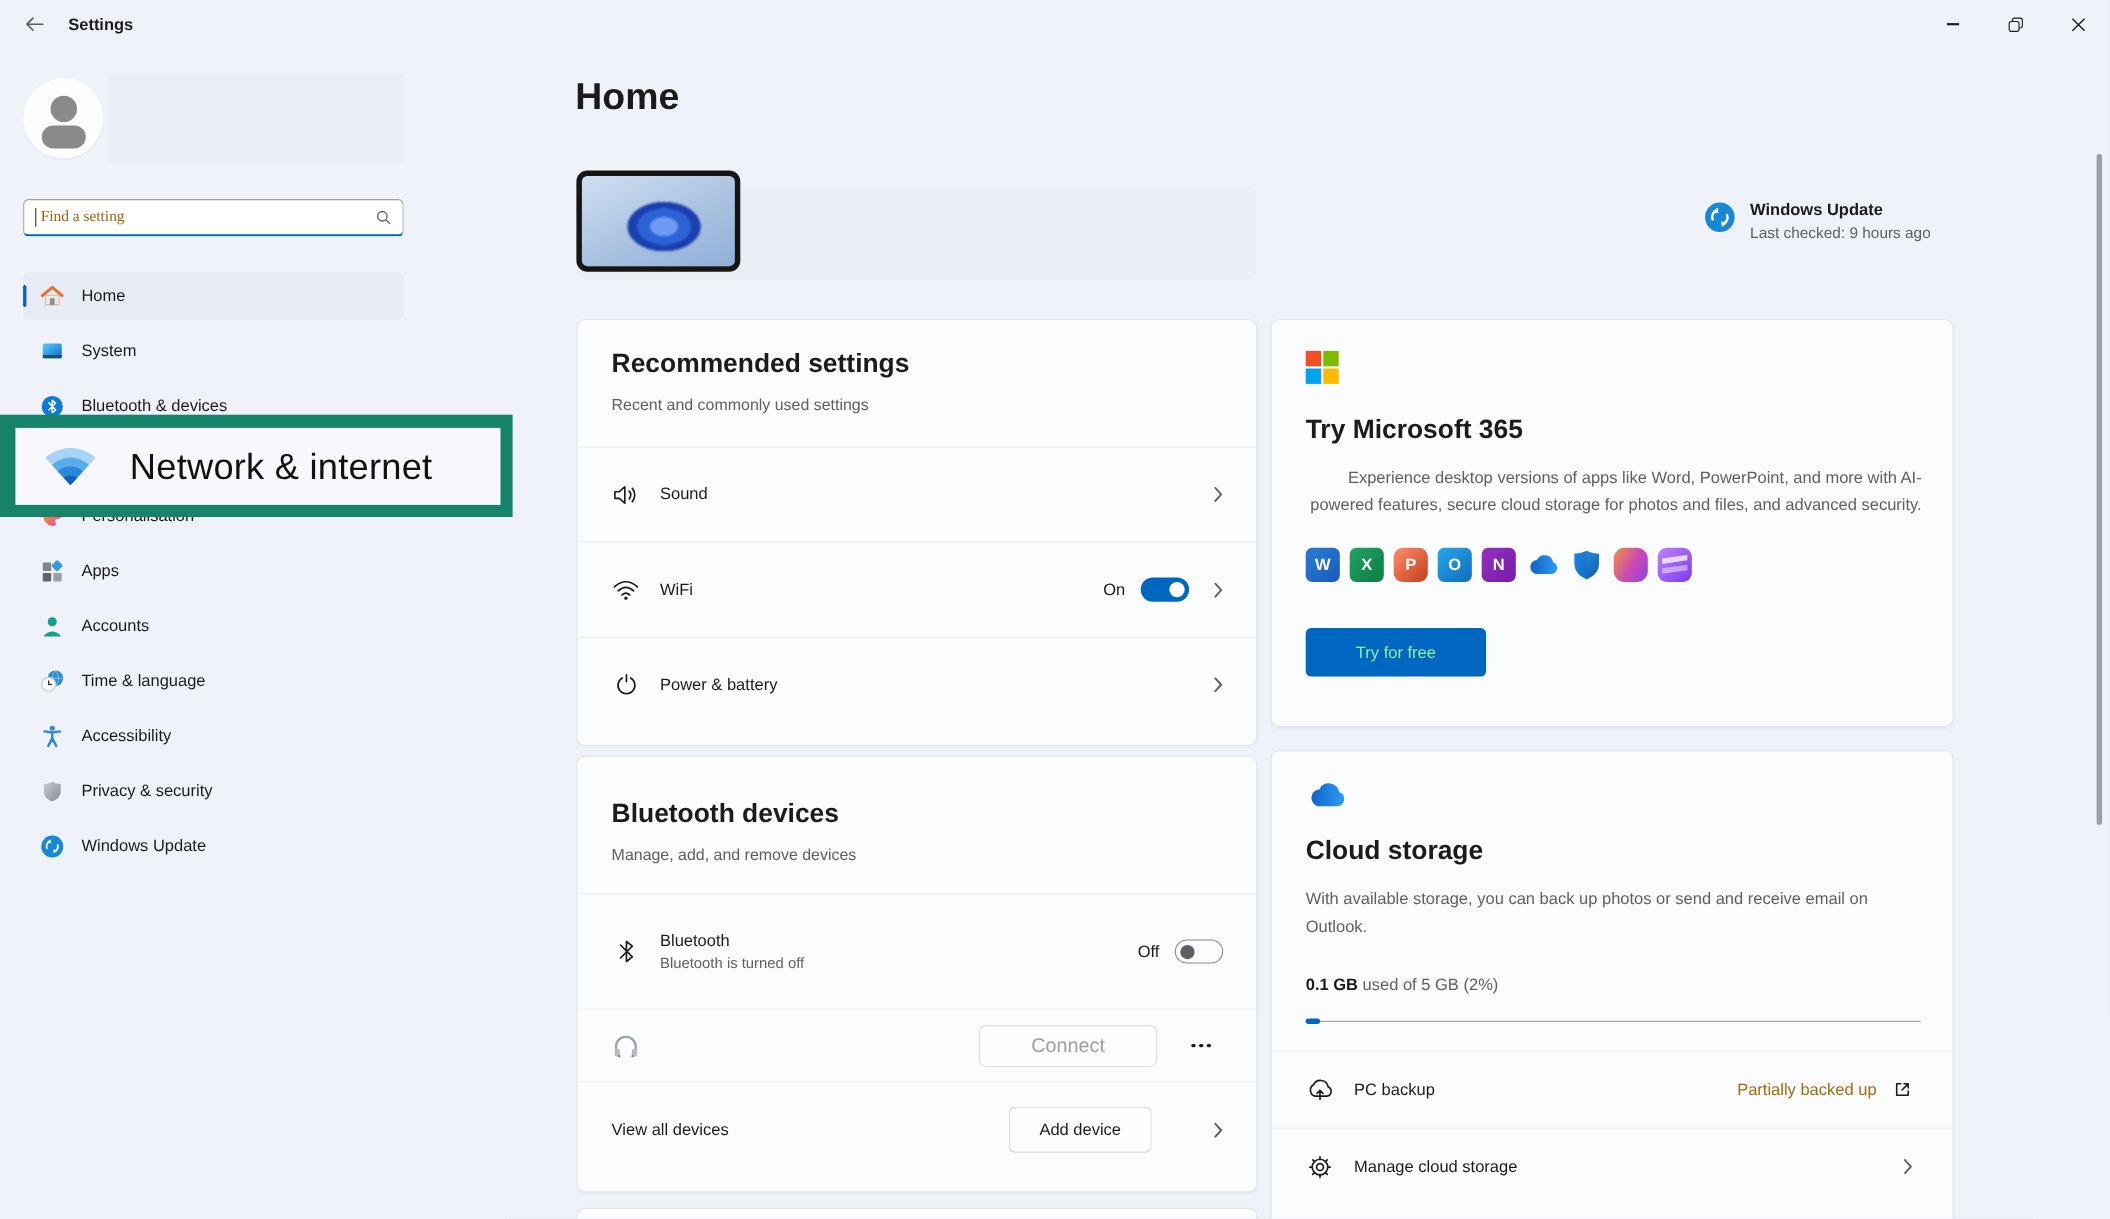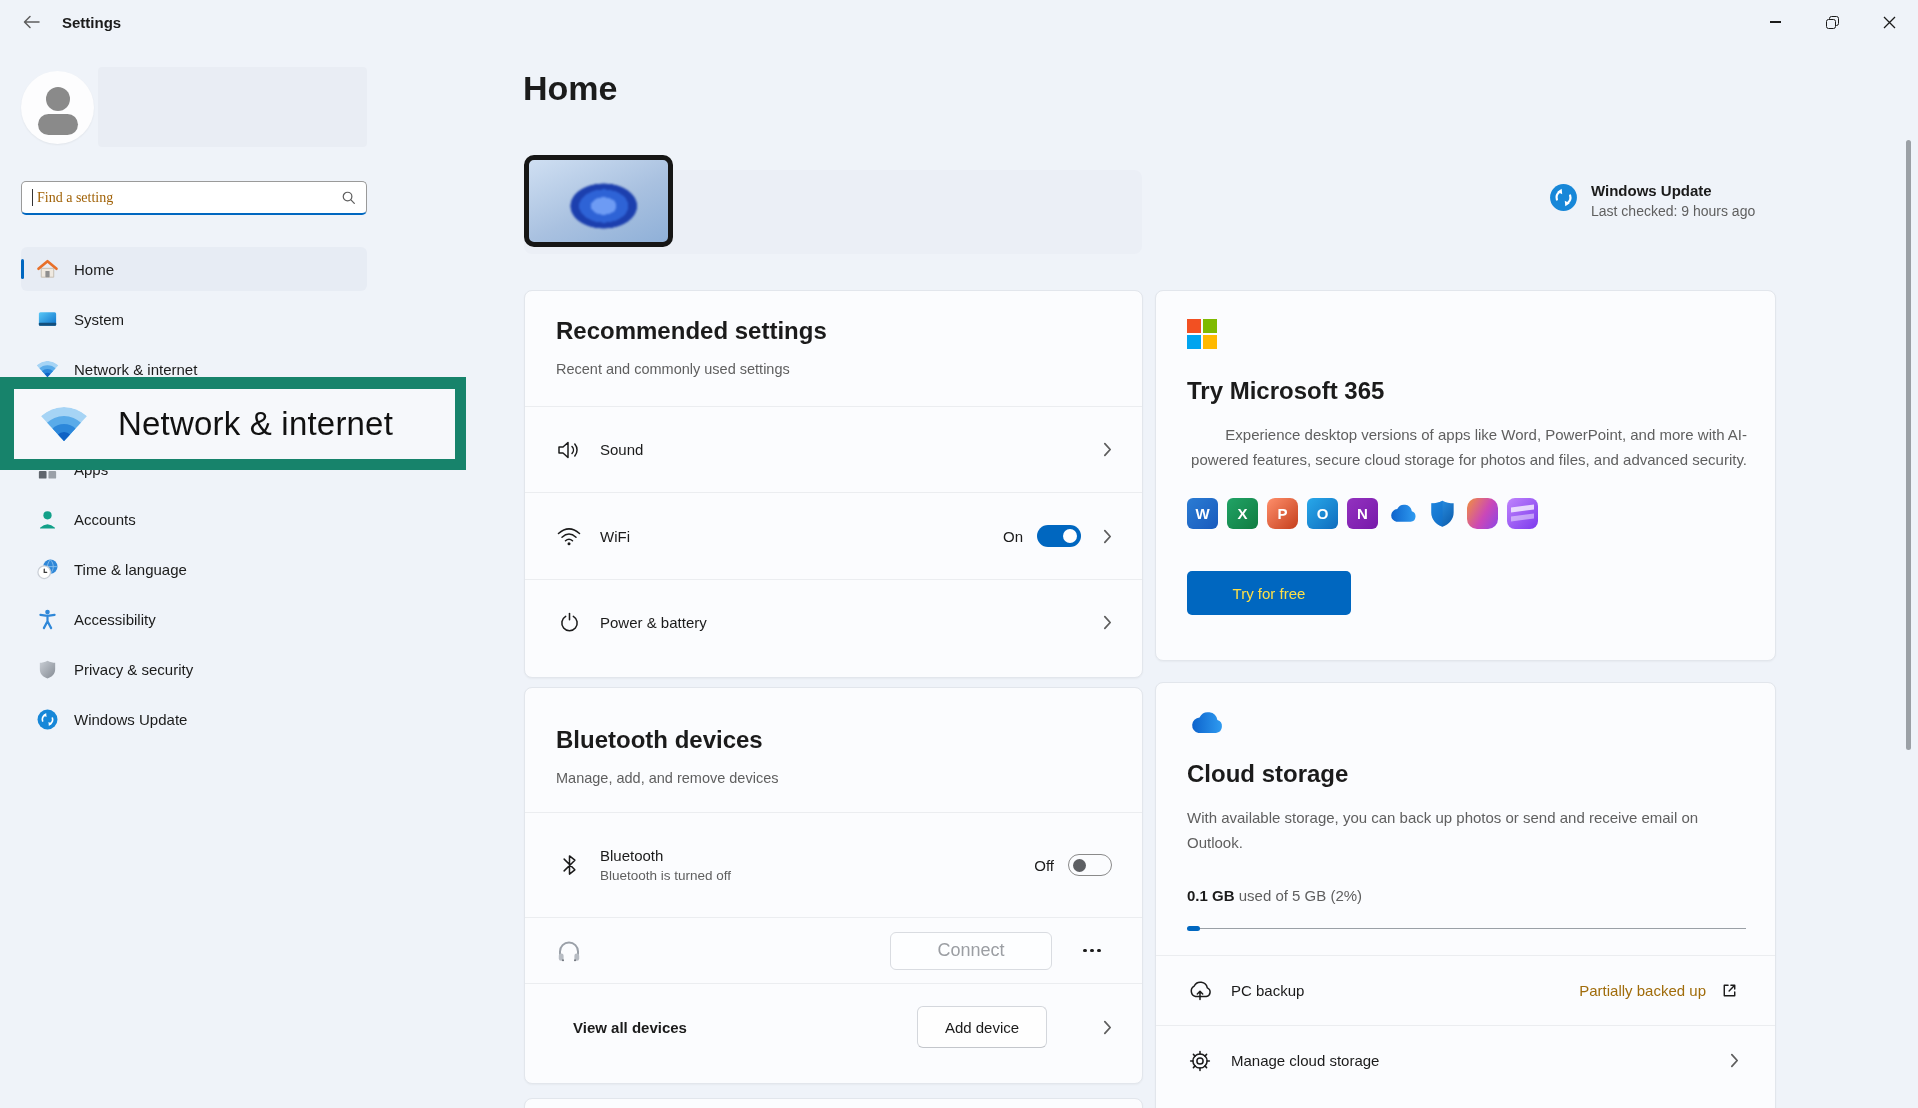--- a/index.html
+++ b/index.html
@@ -81,21 +81,21 @@
   .app-tile{width:31px;height:31px;border-radius:6px;color:#fff;font-weight:700;font-size:15px;display:flex;align-items:center;justify-content:center;}
   .tile-word{background:linear-gradient(135deg,#2b7cd3,#185abd);}
   .tile-excel{background:linear-gradient(135deg,#21a366,#107c41);}
   .tile-ppt{background:linear-gradient(135deg,#ff8f6b,#c43e1c);border-radius:8px;}
   .tile-outlook{background:linear-gradient(135deg,#28a8ea,#0f6cbd);}
   .tile-onenote{background:linear-gradient(135deg,#9332bf,#7719aa);}
   .tile-plain{background:transparent;}
   .tile-copilot{background:linear-gradient(120deg,#f2913d 0%,#cb48b7 55%,#8b45e6 100%);border-radius:10px;}
   .tile-clipchamp{background:linear-gradient(135deg,#c084fc,#7c3aed);border-radius:8px;position:relative;overflow:hidden;}
   .tile-clipchamp::after{content:"";position:absolute;left:4px;top:8px;width:23px;height:5px;background:rgba(255,255,255,.75);transform:skewY(-8deg);box-shadow:0 9px 0 rgba(255,255,255,.45);}
-  .primary-btn{margin-top:42px;width:164px;height:44px;border-radius:5px;background:#0067C0;color:#fde047;font-size:15px;border:none;display:flex;align-items:center;justify-content:center;cursor:pointer;}
+  .primary-btn{margin-top:42px;width:164px;height:44px;border-radius:5px;background:#0067C0;color:#86efac;font-size:15px;border:none;display:flex;align-items:center;justify-content:center;cursor:pointer;}
 
   
   .cloud-body{font-size:15px;color:#5f5f5f;line-height:24.5px;width:560px;margin-top:18px;}
   .usage-line{margin-top:32px;font-size:15px;color:#5f5f5f;}
   .usage-bold{font-weight:700;color:#1b1b1b;}
   .progress{position:relative;width:559px;height:5px;margin-top:22px;}
   .progress .track{position:absolute;left:0;top:2px;width:100%;height:1px;background:#9aa0a6;}
   .progress .fill{position:absolute;left:0;top:0;width:13px;height:5px;border-radius:2.5px;background:#0067C0;}
   .status-amber{font-size:15px;color:#a06c0b;margin-right:14px;}
 
@@ -171,20 +171,29 @@
                 <stop offset="1" stop-color="#0b6fc9"></stop>
               </linearGradient>
             </defs>
           <rect x="3" y="4.5" width="18" height="14" rx="1.6" fill="url(#sysg)"></rect>
           <rect x="3" y="15.3" width="18" height="3.2" rx="1" fill="#134f7d"></rect>
         </svg>
       </span>
       <span class="nav-label">System</span>
     </div>
 
+    <div class="nav-item">
+      <span class="nav-ico">
+        <svg width="23" height="23" viewBox="0 0 24 24">
+          <circle cx="12" cy="12" r="10" fill="#0a7cd7"></circle>
+          <path d="M8.8 8.6 L15.2 15.2 L12 17.8 V6.2 L15.2 8.8 L8.8 15.4" fill="none" stroke="#fff" stroke-width="1.4" stroke-linejoin="round" stroke-linecap="round"></path>
+        </svg>
+      </span>
+      <span class="nav-label">Bluetooth &amp; devices</span>
+    </div>
 
     <div class="nav-item">
       <span class="nav-ico">
         <svg width="23" height="18" viewBox="0 0 48 38">
           <defs>
               <clipPath id="wclip0">
                 <path d="M24 36 L1 11 Q24 -7 47 11 Z"></path>
               </clipPath>
             </defs>
           <g clip-path="url(#wclip0)">
@@ -420,21 +429,21 @@
       </span>
       <span class="spacer"></span>
       <span class="ghost-btn">Connect</span>
       <span class="more-dots">
           <i></i>
           <i></i>
           <i></i>
         </span>
     </div>
     <div class="row" style="height:87px;">
-      <span class="row-label" style="margin-left:17px;font-weight:bold;">View all devices</span>
+      <span class="row-label" style="margin-left:0;">View all devices</span>
       <span class="spacer"></span>
       <span class="white-btn" style="margin-right:56px;">Add device</span>
       <svg class="chev" viewBox="0 0 8 14">
           <path d="M1.5 1.5 L6.5 7 L1.5 12.5" fill="none" stroke="#5d5d5d" stroke-width="1.6" stroke-linecap="round" stroke-linejoin="round"></path>
         </svg>
     </div>
   </div>
 
   <div class="card" style="left:524px;top:1098px;width:619px;height:60px;"></div>
 

